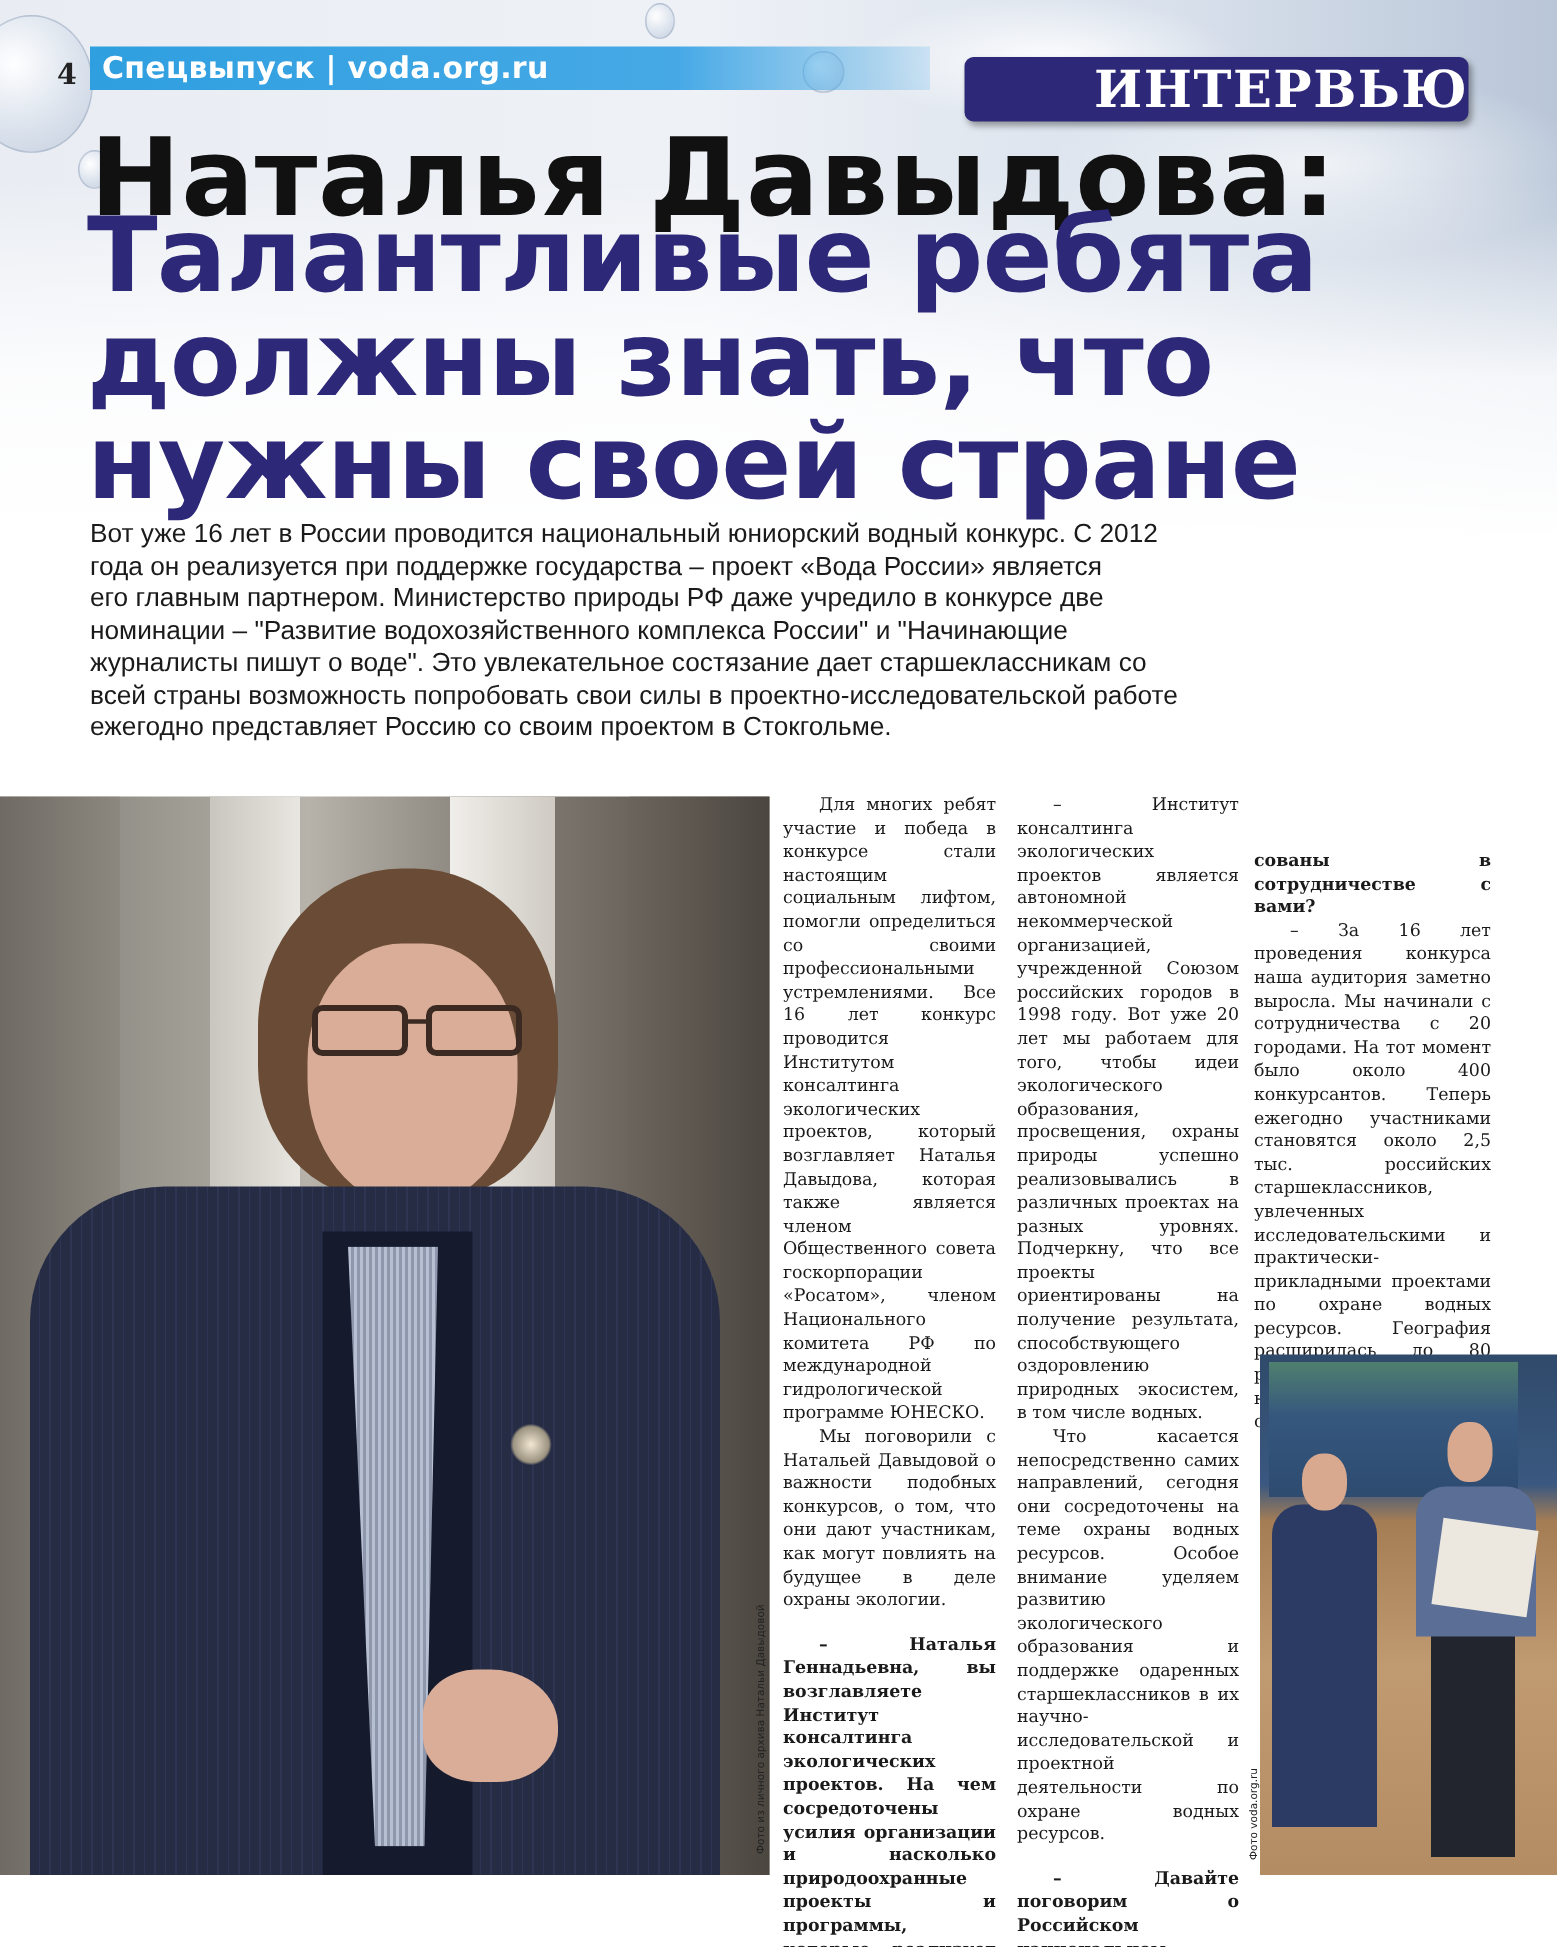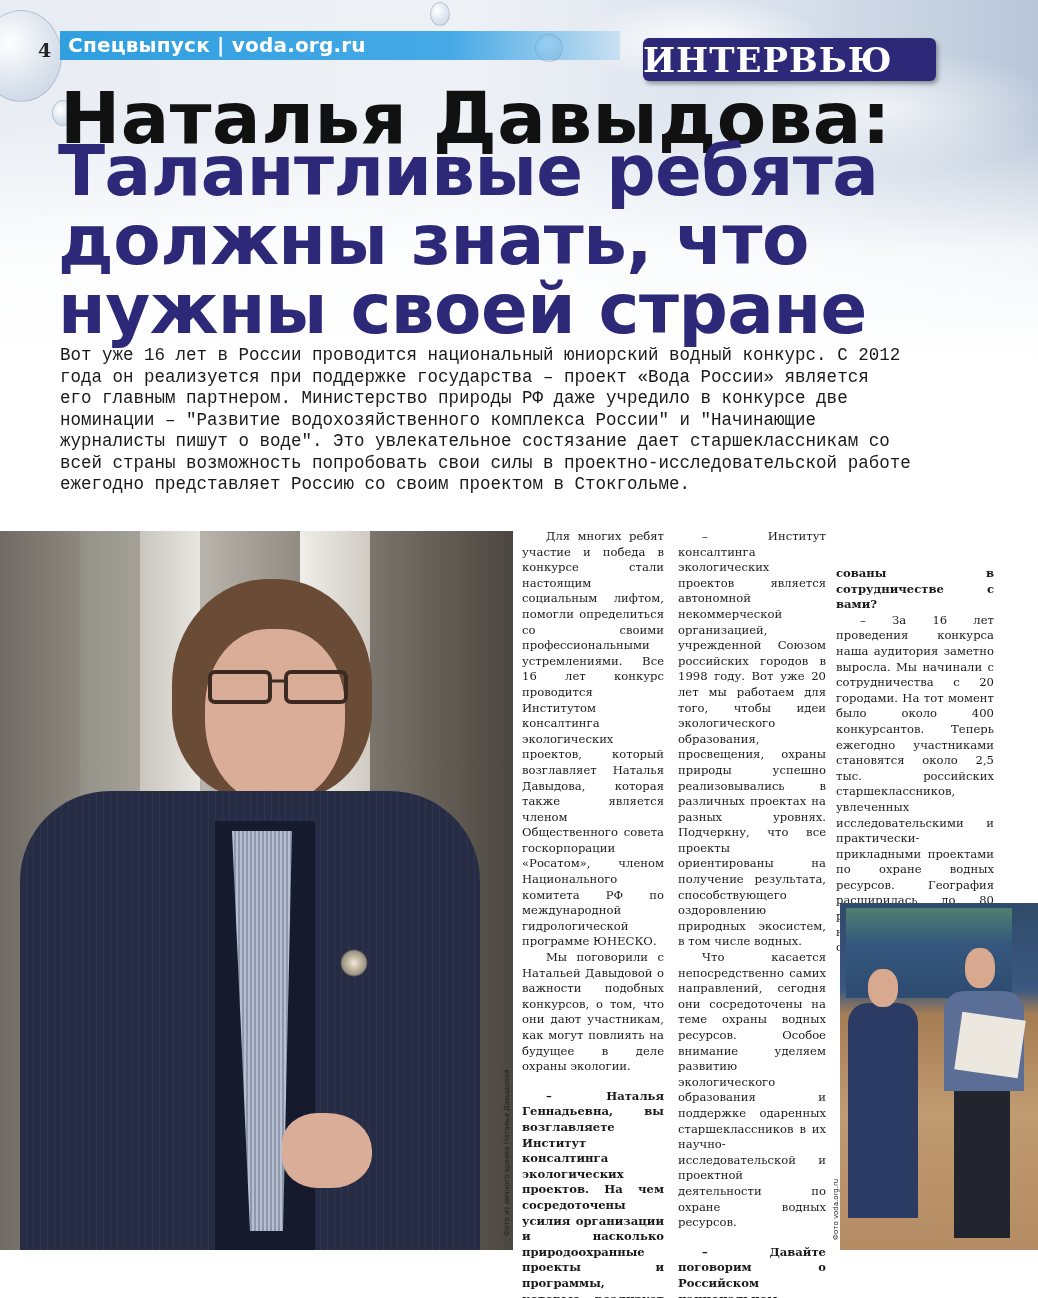--- a/index.html
+++ b/index.html
@@ -29,43 +29,43 @@
     }
     .section-bar {
       position: absolute; left: 60px; top: 31px; width: 560px; height: 29px;
       background: linear-gradient(90deg, #2f9fe0 0%, #46a9e6 70%, rgba(70,169,230,0.2) 100%);
     }
     .section-label {
       position: absolute; left: 68px; top: 33px; font-size: 20px; font-weight: bold;
       color: #ffffff; letter-spacing: 0.2px;
     }
     .badge {
-      position: absolute; left: 643px; top: 38px; width: 293px; height: 43px;
+      position: absolute; left: 643px; top: 38px; width: 336px; height: 43px;
       background: #2e2878; border-radius: 6px;
       box-shadow: 2px 3px 4px rgba(0,0,0,0.35);
-      display: flex; align-items: center; justify-content: flex-start;
+      display: flex; align-items: center; justify-content: flex-end;
     }
     .badge span {
       font-family: "DejaVu Serif", serif; font-weight: bold; font-size: 34px;
       color: #ffffff; letter-spacing: 1px;
     }
     .name-line {
       position: absolute; left: 60px; top: 76px; font-family: "DejaVu Sans", sans-serif;
       font-size: 72px; color: #111; font-weight: bold; letter-spacing: 0.5px;
       white-space: nowrap;
     }
     .headline {
       position: absolute; left: 58px; top: 137px; width: 960px;
       font-family: "DejaVu Sans", sans-serif; font-weight: bold; font-size: 69px;
       line-height: 69px; color: #2e2878; letter-spacing: -0.5px;
     }
     .headline div { white-space: nowrap; }
     .lead {
       position: absolute; left: 60px; top: 345px; width: 960px;
-      font-family: Liberation Mono, monospace; font-size: 17.5px; line-height: 21.5px;
+      font-family: Liberation Sans, sans-serif; font-size: 17.5px; line-height: 21.5px;
       color: #1a1a1a;
     }
     .lead div { white-space: nowrap; }
     .photo-main {
       position: absolute; left: 0; top: 531px; width: 513px; height: 719px; overflow: hidden;
       background: linear-gradient(90deg, #7d7a73 0%, #9a978f 20%, #b7b3aa 40%, #8d8880 60%, #6e6861 80%, #4a453f 100%);
     }
     .photo-main .curtain { position: absolute; top: 0; height: 100%; }
     .photo-main .hair {
       position: absolute; left: 172px; top: 48px; width: 200px; height: 220px;

